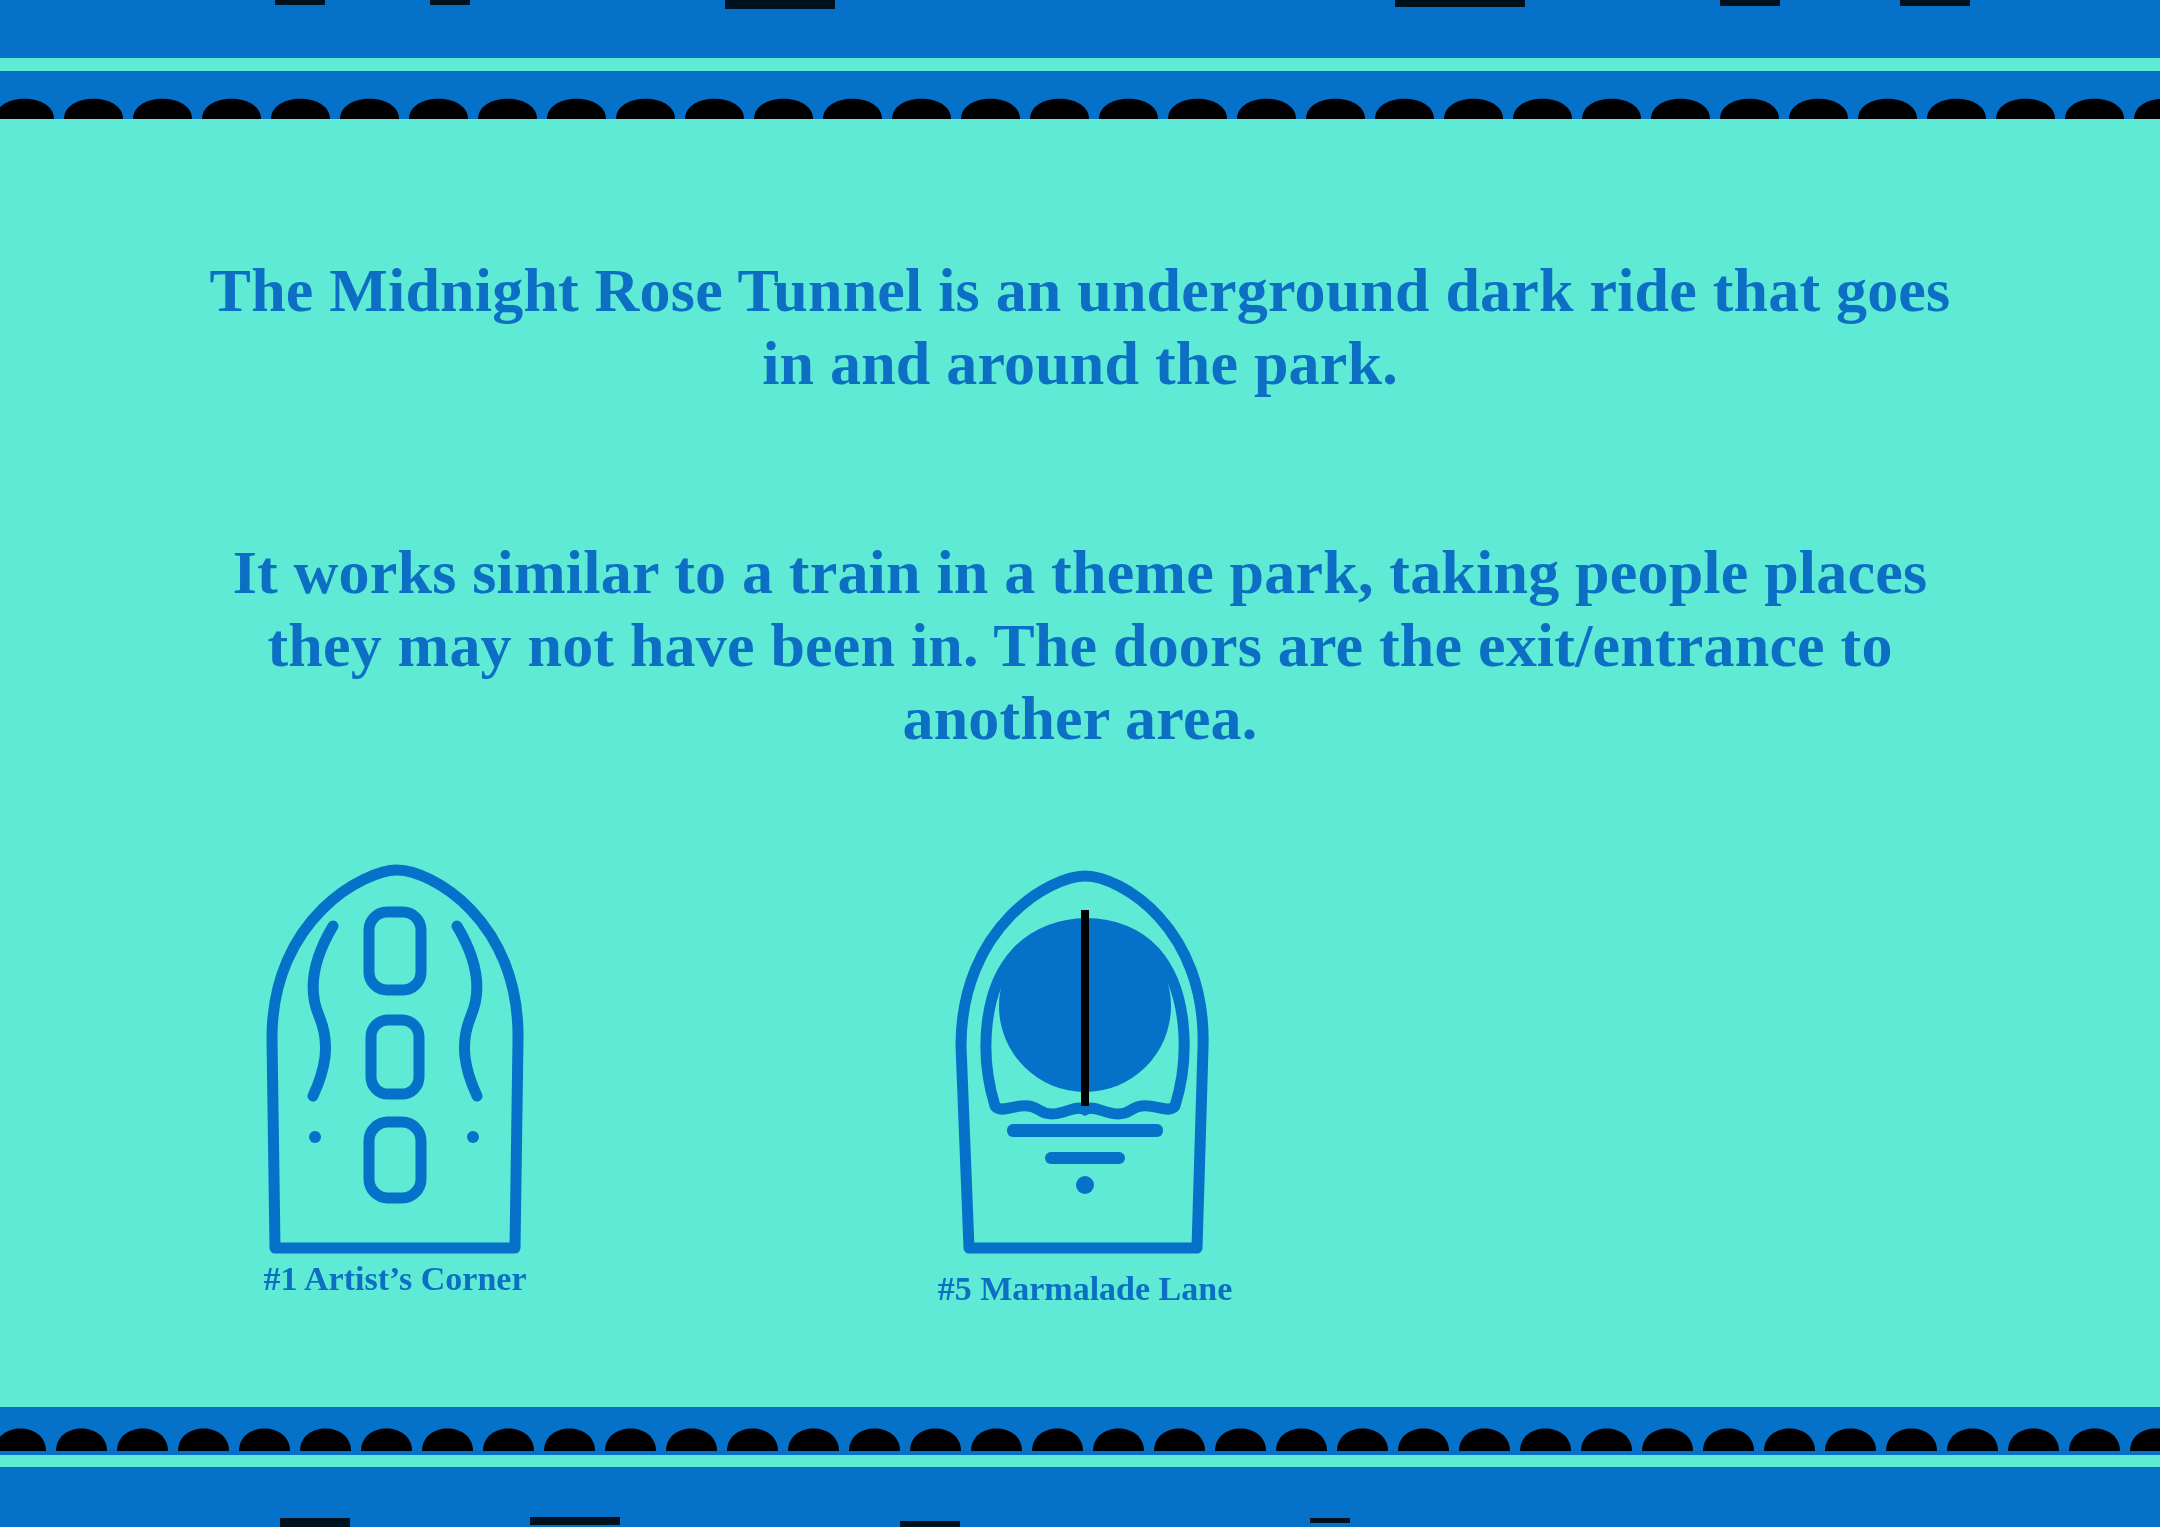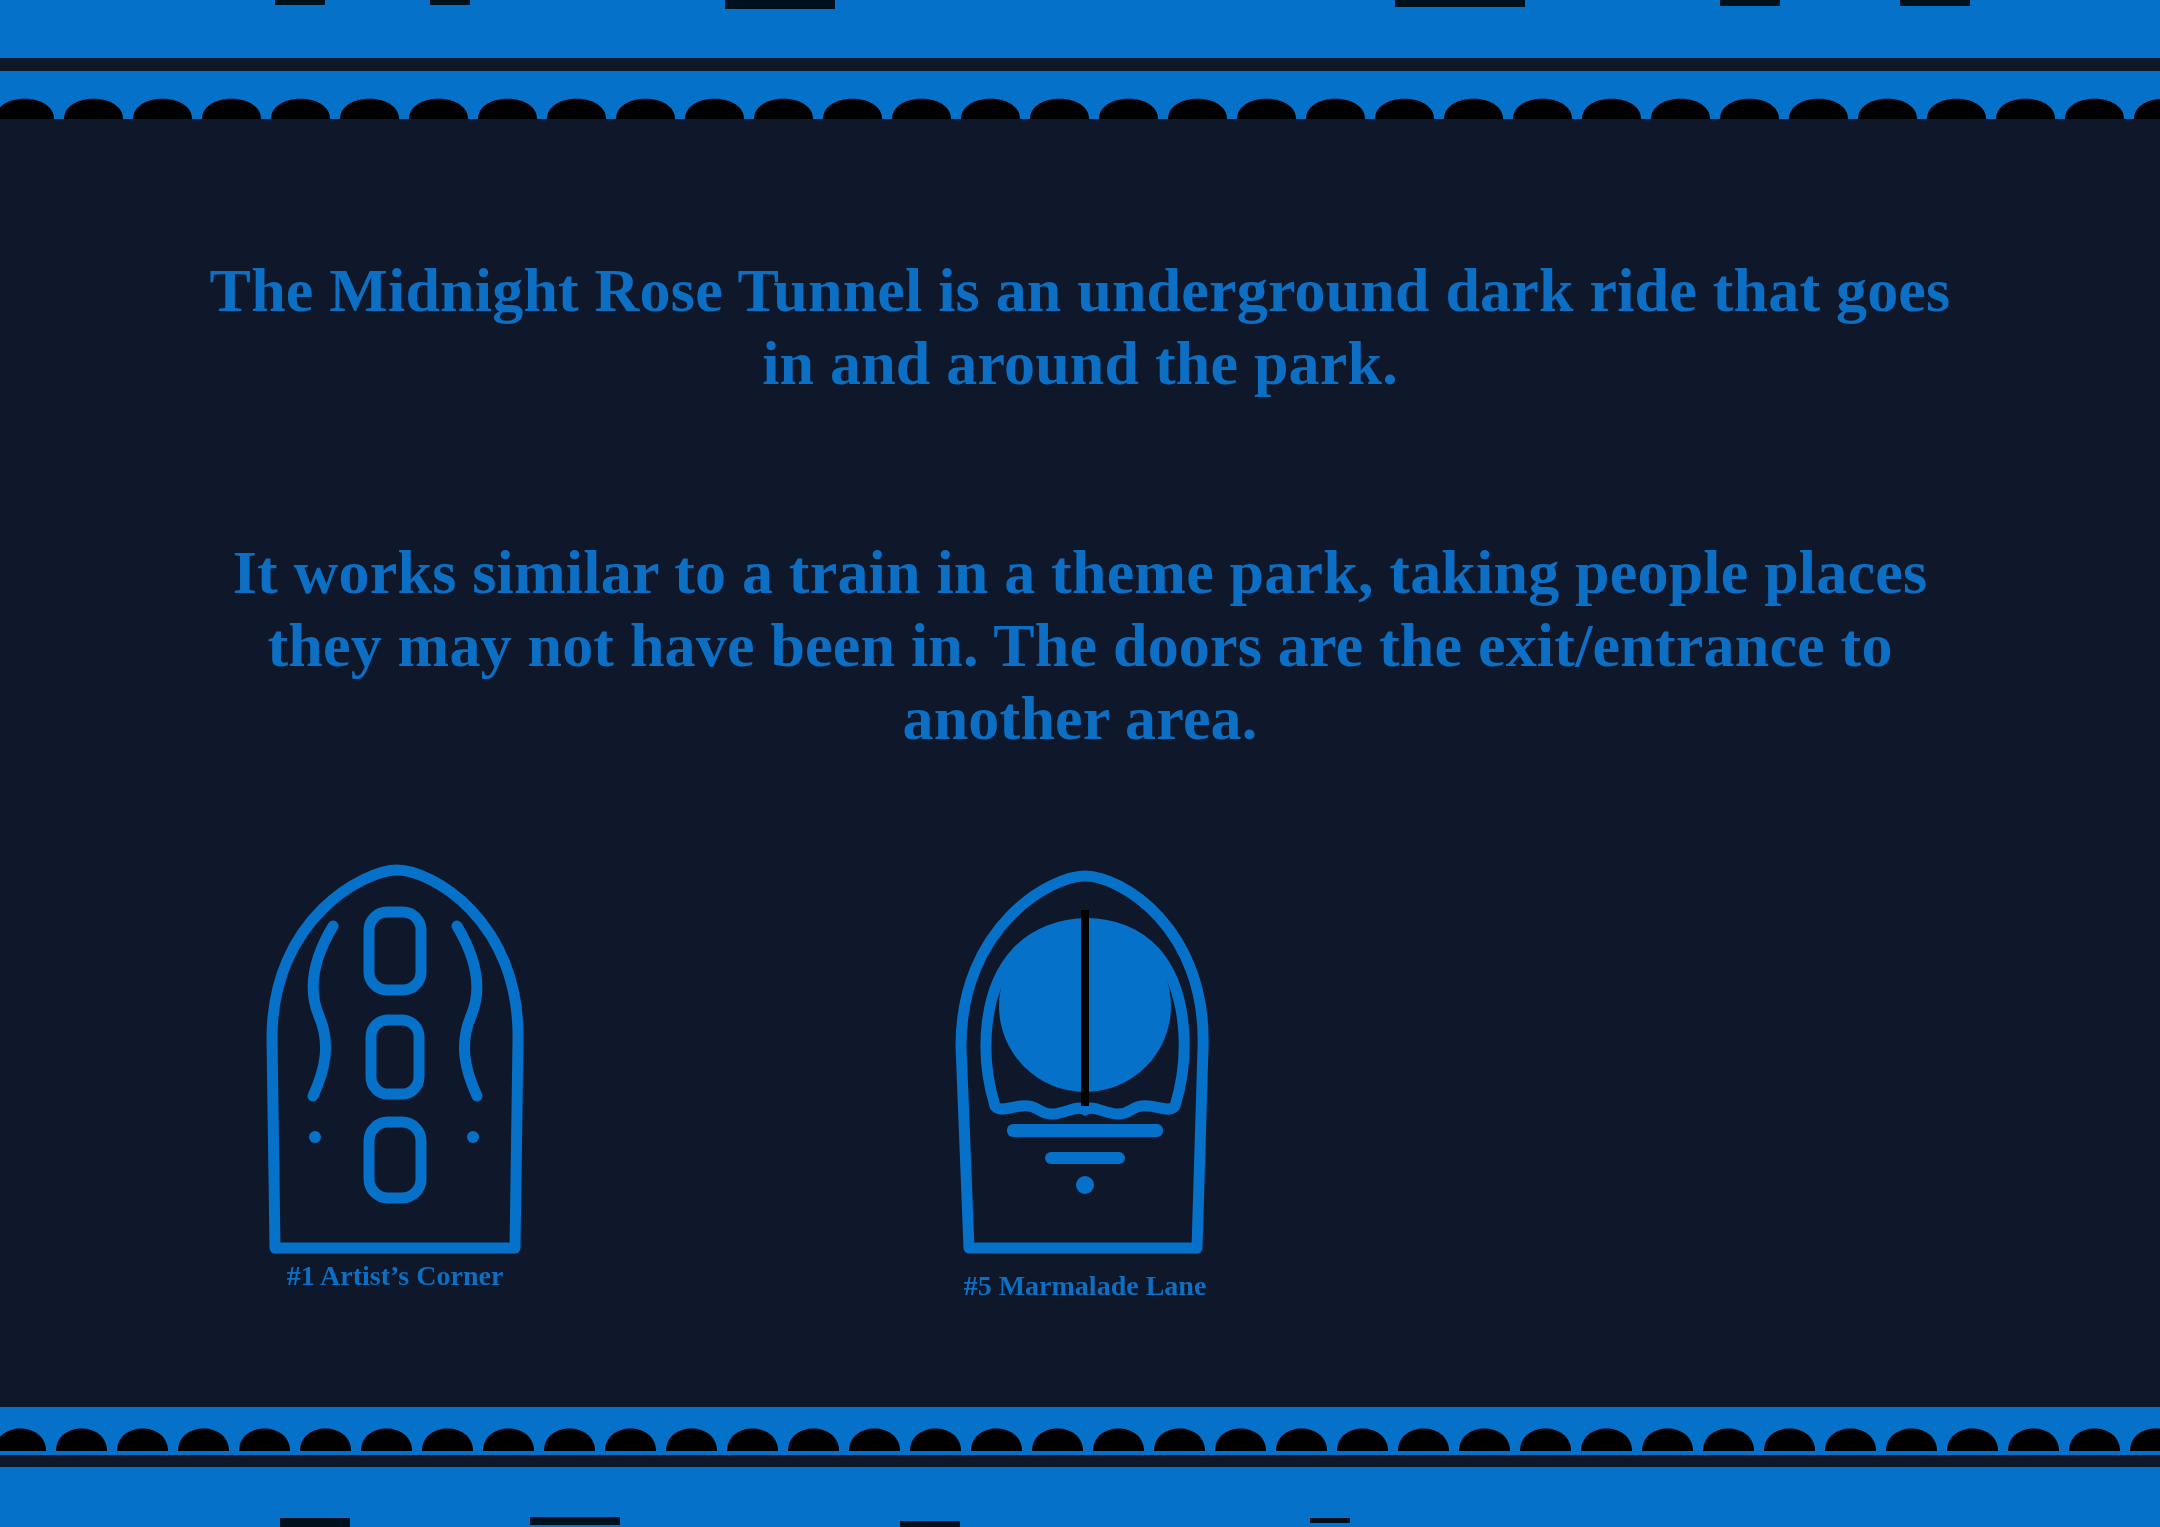--- a/index.html
+++ b/index.html
@@ -11,21 +11,21 @@
     width: 2160px;
     height: 1527px;
     overflow: hidden;
     font-family: "Liberation Serif", "DejaVu Serif", serif;
   }
 
   #slide {
     position: relative;
     width: 2160px;
     height: 1527px;
-    background: #0f172a;
+    background: #5eead4;
     overflow: hidden;
     text-decoration: underline;
   }
 
   
   .edge-bar {
     position: absolute;
     left: -10px;
     width: 2180px;
     background: #0671C8;
@@ -87,21 +87,21 @@
   .door-art {
     width: 300px;
     height: 410px;
     margin: 0 auto;
   }
   .door-art svg { display: block; width: 100%; height: 100%; }
 
   .door-caption {
     color: #0C6FC4;
     font-weight: bold;
-    font-size: 28px;
+    font-size: 34px;
     margin-top: 6px;
     white-space: nowrap;
   }
   .door-item.d1 .door-caption { margin-top: 2px; }
   .door-item.d2 .door-caption { margin-top: 12px; }
   .door-item.d3 .door-caption { margin-top: 0px; }
 </style>
 </head>
 <body>
 

